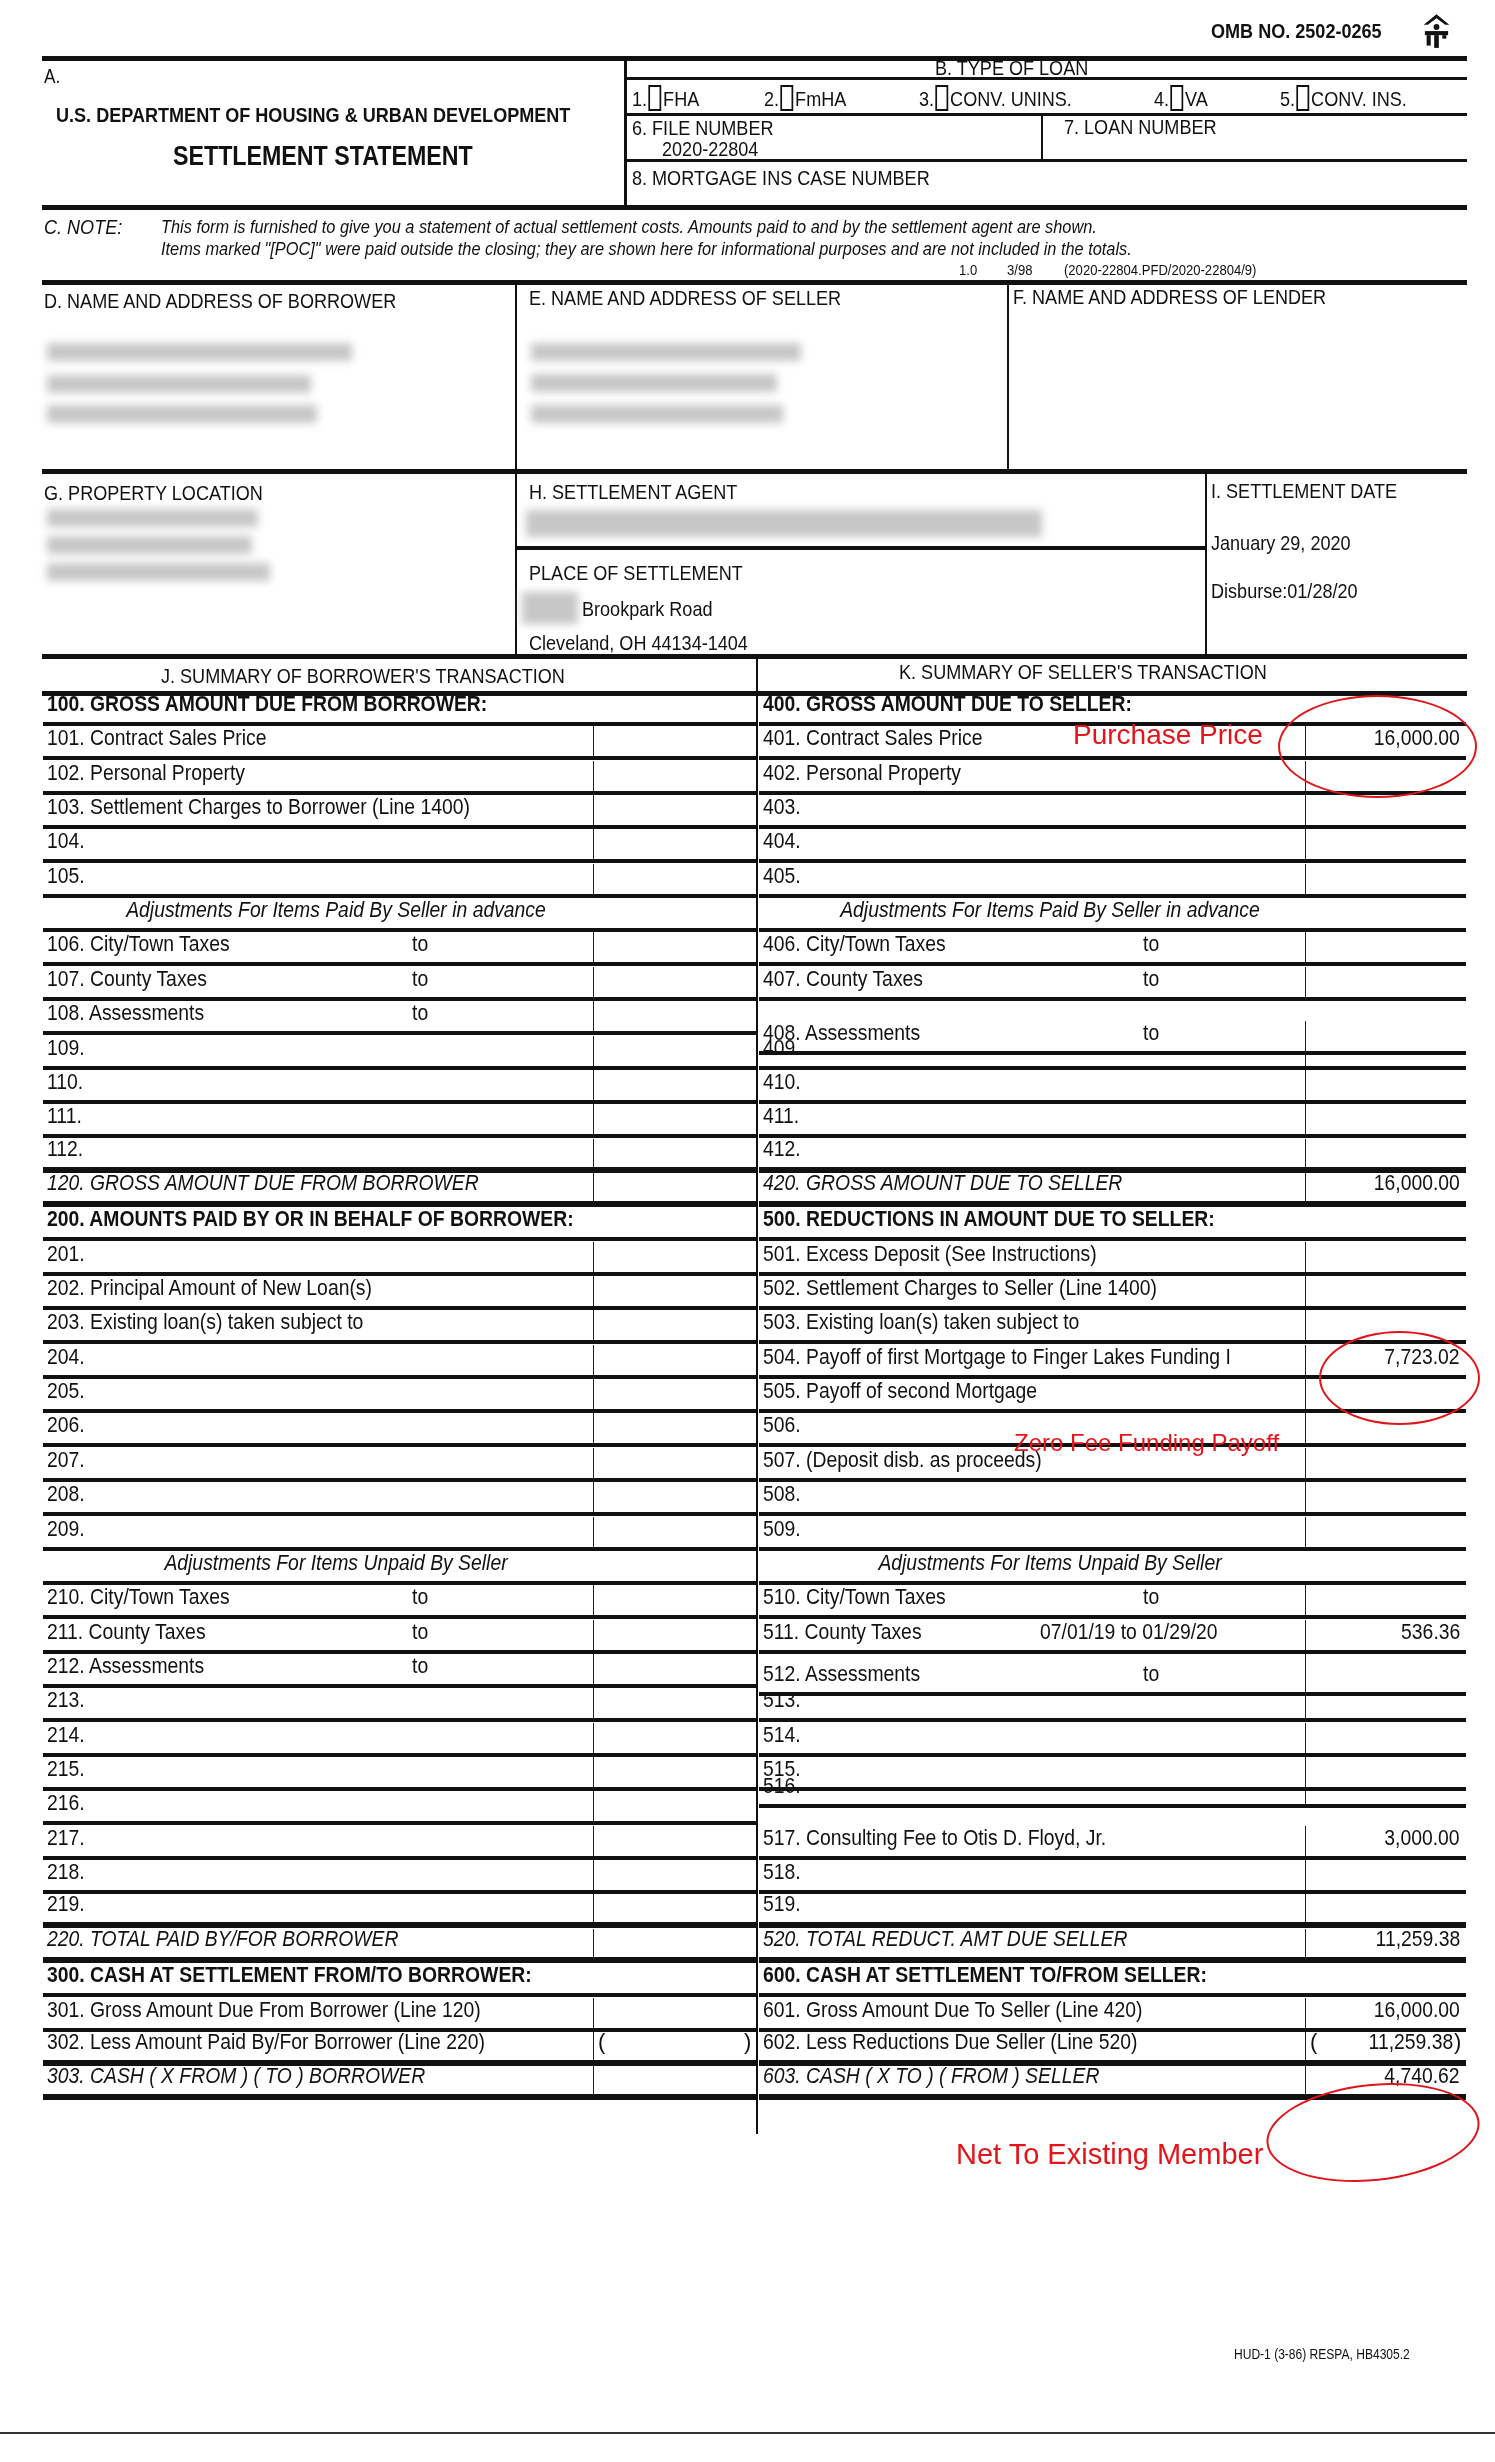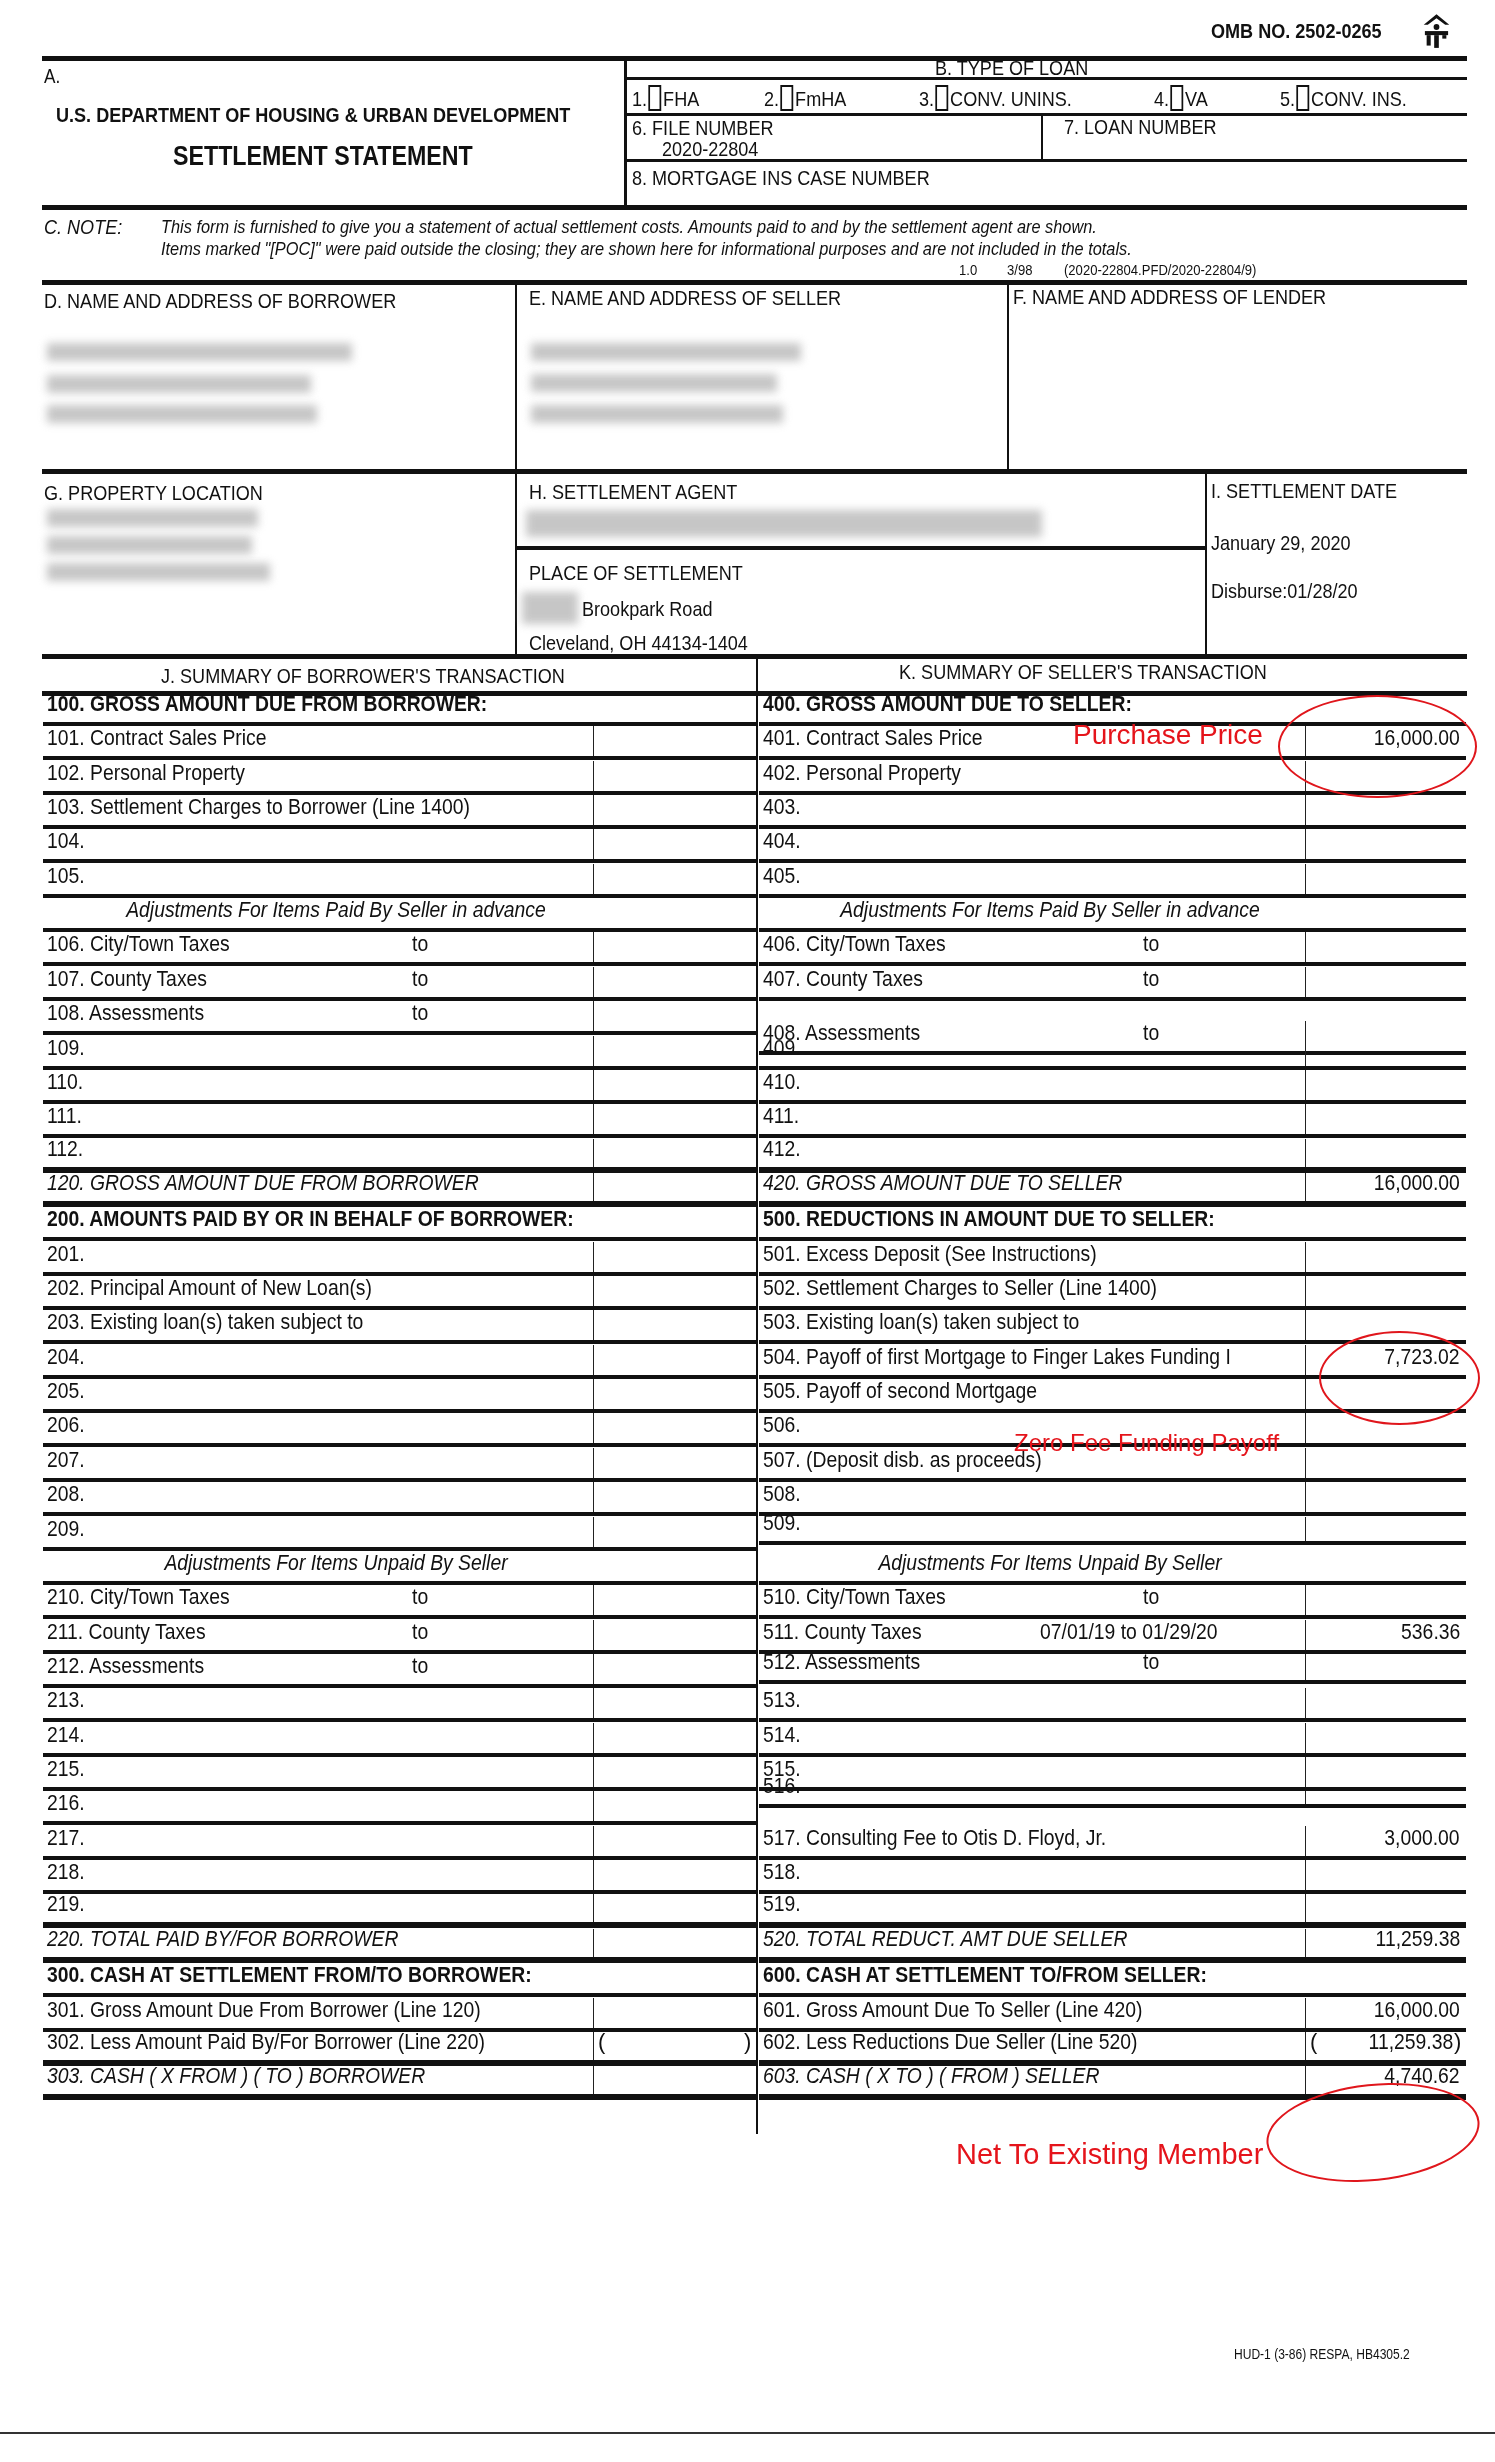--- a/index.html
+++ b/index.html
@@ -435,41 +435,41 @@
     <div class="row" style="top: 756px; height: 34px;">
       <div class="amtline" style="left: 546px;"></div>
       <span class="lbl">507.  (Deposit disb. as proceeds)</span>
       <span class="amt"></span>
     </div>
     <div class="row" style="top: 790px; height: 34px;">
       <div class="amtline" style="left: 546px;"></div>
       <span class="lbl">508.</span>
       <span class="amt"></span>
     </div>
-    <div class="row" style="top: 825px; height: 28px; padding-left: 17px;">
+    <div class="row" style="top: 825px; height: 34px; padding-left: 17px;">
       <div class="amtline" style="left: 546px;"></div>
       <span class="lbl">509.</span>
       <span class="amt"></span>
     </div>
     <div class="row" style="top: 859px; height: 34px;">
       <span class="lbl i center" style="left: 291px;">Adjustments For Items Unpaid By Seller</span>
     </div>
     <div class="row" style="top: 893px; height: 34px;">
       <div class="amtline" style="left: 546px;"></div>
       <span class="lbl">510.  City/Town Taxes</span>
       <span class="to" style="left: 384px;">to</span>
       <span class="amt"></span>
     </div>
     <div class="row" style="top: 928px; height: 34px;">
       <div class="amtline" style="left: 546px;"></div>
       <span class="lbl">511.  County Taxes</span>
       <span class="to" style="left: 281px;">07/01/19  to  01/29/20</span>
       <span class="amt">536.36</span>
     </div>
-    <div class="row" style="top: 962px; height: 30px;">
+    <div class="row" style="top: 962px; height: 42px;">
       <div class="amtline" style="left: 546px;"></div>
       <span class="lbl">512.  Assessments</span>
       <span class="to" style="left: 384px;">to</span>
       <span class="amt"></span>
     </div>
     <div class="row" style="top: 996px; height: 34px;">
       <div class="amtline" style="left: 546px;"></div>
       <span class="lbl">513.</span>
       <span class="amt"></span>
     </div>

